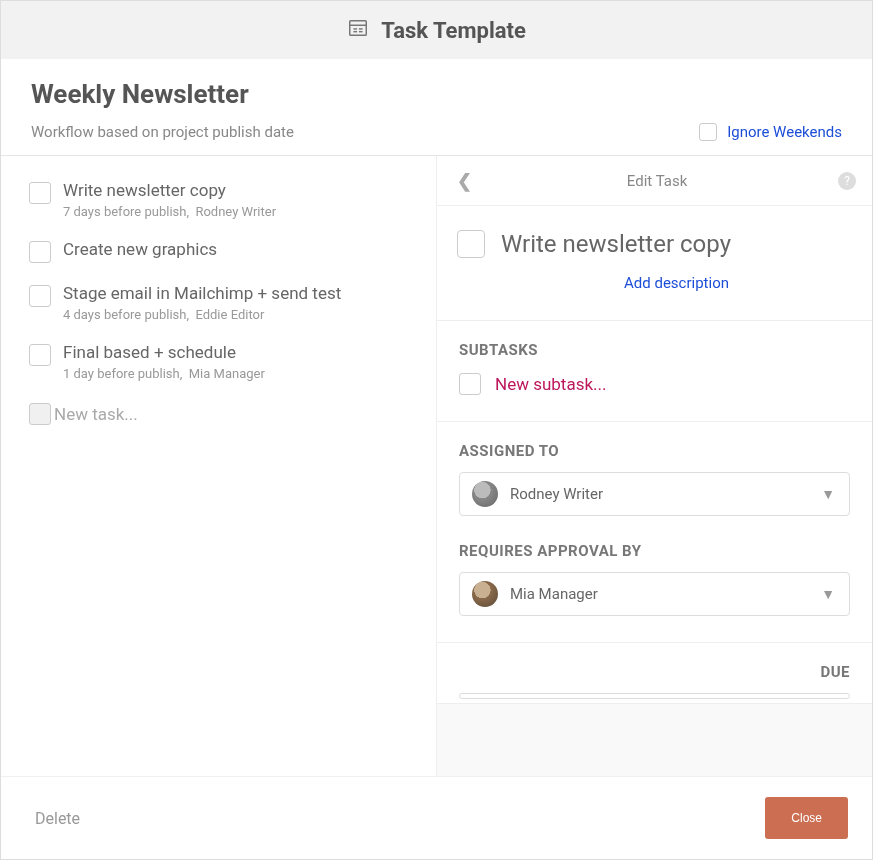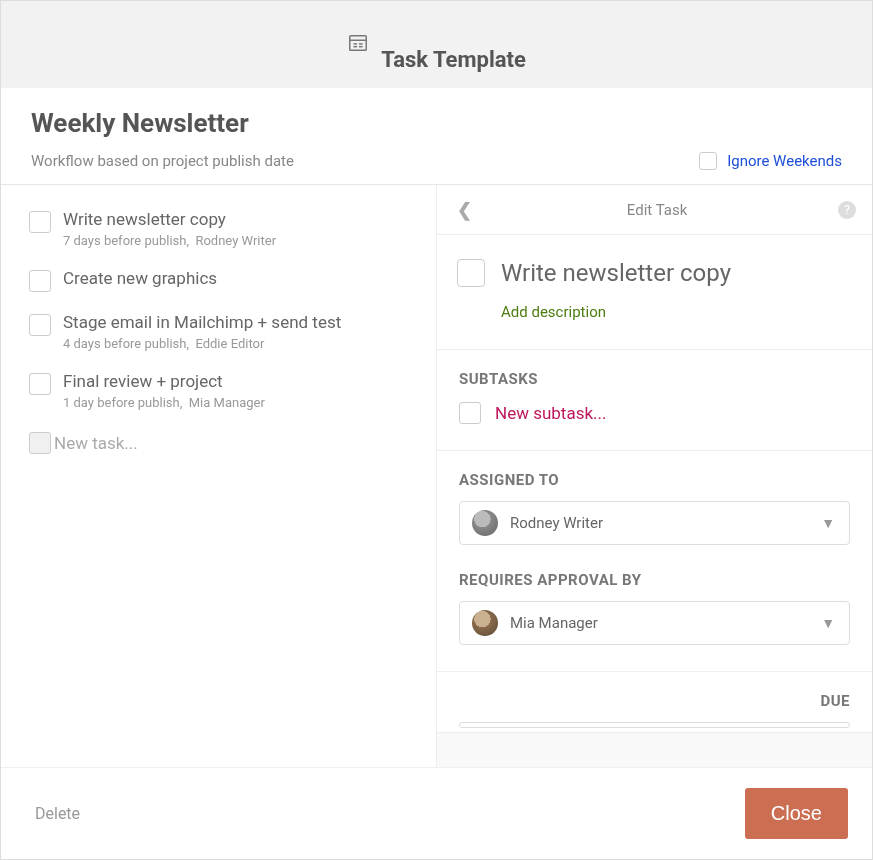--- a/index.html
+++ b/index.html
@@ -1,19 +1,19 @@
 <!DOCTYPE html>
 <html><head>
 <meta charset="utf-8">
 <style>
   * { box-sizing: border-box; margin: 0; padding: 0; }
   html, body { width: 873px; height: 860px; font-family: -apple-system, BlinkMacSystemFont, "Segoe UI", Roboto, Arial, sans-serif; background: #fff; color: #555; }
   .container { width: 100%; height: 100%; display: flex; flex-direction: column; border: 1px solid #ddd; }
   .header { background: #f2f2f2; padding: 16px 0; display: flex; align-items: center; justify-content: center; gap: 12px; }
-  .header-title { font-size: 22px; font-weight: 700; color: #555; margin-top: 30px; }
+  .header-title { font-size: 22px; font-weight: 700; color: #555; }
   .header-icon svg { width: 22px; height: 22px; }
   .meta { padding: 20px 30px 14px 30px; border-bottom: 1px solid #e5e5e5; display: flex; flex-direction: column; gap: 14px; }
   .page-title { font-size: 26px; font-weight: 700; color: #555; }
   .meta-row { display: flex; justify-content: space-between; align-items: center; }
   .workflow-label { font-size: 15px; color: #888; }
   .ignore-weekends { display: flex; align-items: center; gap: 10px; font-size: 15px; color: #1d4ed8; }
   .cbx { width: 18px; height: 18px; border: 1px solid #ccc; border-radius: 3px; background: #fff; display: inline-block; }
   .cbx.big { width: 22px; height: 22px; }
   .cbx.disabled { background: #f0f0f0; }
   .cbx.lg { width: 28px; height: 28px; border-radius: 4px; }
@@ -34,34 +34,34 @@
   .task-meta { font-size: 13px; color: #999; margin-top: 4px; }
   .new-task-row { display: flex; gap: 3px; align-items: center; padding-top: 8px; }
   .new-task-text { font-size: 17px; color: #aaa; }
   .edit-header { background: #fff; display:flex; align-items:center; justify-content:space-between; padding: 10px 16px; border-bottom:1px solid #eee; }
   .edit-title { font-size: 15px; color: #888; flex:1; text-align:center; }
   .chev { color:#aaa; font-size:18px; font-weight:700; cursor:pointer; padding:4px; }
   .help-ic { width:18px; height:18px; border-radius:50%; background:#ddd; color:#fff; font-size:12px; display:flex; align-items:center; justify-content:center; }
   .edit-body { background:#fff; padding: 24px 20px 28px 20px; border-bottom:1px solid #eee; }
   .edit-title-row { display:flex; gap:16px; align-items:center; }
   .edit-task-title { font-size:24px; color:#666; }
-  .add-desc { font-size:15px; color:#4d7c0f; margin-top:16px; margin-left:44px; }
+  .add-desc { font-size:15px; color:#1d4ed8; margin-top:16px; margin-left:44px;text-align:center; }
   .section { background:#fff; padding: 20px 22px 26px 22px; border-bottom:1px solid #eee; }
   .section-label { font-size:15px; font-weight:700; letter-spacing:0.5px; color:#777; text-transform:uppercase; }
   .subtask-row { display:flex; gap:14px; align-items:center; margin-top:14px; }
   .subtask-ph { font-size:17px; color:#be185d;text-align:right; }
   .dropdown { margin-top:12px; border:1px solid #ddd; border-radius:4px; background:#fff; padding:8px 12px; display:flex; align-items:center; gap:12px; position:relative; }
   .avatar { width:26px; height:26px; border-radius:50%; background: radial-gradient(circle at 40% 35%, #bbb 35%, #888 36%, #666 100%); flex-shrink:0; }
   .avatar.m2 { background: radial-gradient(circle at 40% 35%, #c9b090 35%, #8a6a4a 36%, #5a4a3a 100%); }
   .dd-name { font-size:15px; color:#666; }
   .dd-chev { position:absolute; right:14px; color:#999; font-size:14px; }
   .spacer { height:26px; }
   .footer { padding: 20px 24px 20px 34px; display:flex; justify-content:space-between; align-items:center; border-top:1px solid #f0f0f0; }
   .delete-link { font-size:16px; color:#999; cursor:pointer; }
-  .close-btn { background:#cb6e52; color:#fff; font-size:20px; padding:14px 26px; border:none; border-radius:3px; cursor:pointer; }
+  .close-btn { background:#cb6e52; color:#fff; font-size:12px; padding:14px 26px; border:none; border-radius:3px; cursor:pointer; }
 </style>
 </head>
 <body>
 
 <div class="container">
 
   <div class="header">
     <span class="header-icon">
       <svg viewBox="0 0 24 24" fill="none" stroke="#777" stroke-width="1.6">
         <rect x="3" y="4" width="18" height="16" rx="1"></rect>
@@ -113,21 +113,21 @@
           <div class="task-title">Stage email in Mailchimp + send test</div>
           <div class="task-meta">
             <span>4 days before publish,</span>&nbsp;&nbsp;<span>Eddie Editor</span>
           </div>
         </div>
       </div>
 
       <div class="task-item">
         <span class="cbx big"></span>
         <div>
-          <div class="task-title">Final review + project</div>
+          <div class="task-title">Final based + schedule</div>
           <div class="task-meta">
             <span>1 day before publish,</span>&nbsp;&nbsp;<span>Mia Manager</span>
           </div>
         </div>
       </div>
 
       <div class="new-task-row">
         <span class="cbx big disabled"></span>
         <span class="new-task-text">New task...</span>
       </div>

